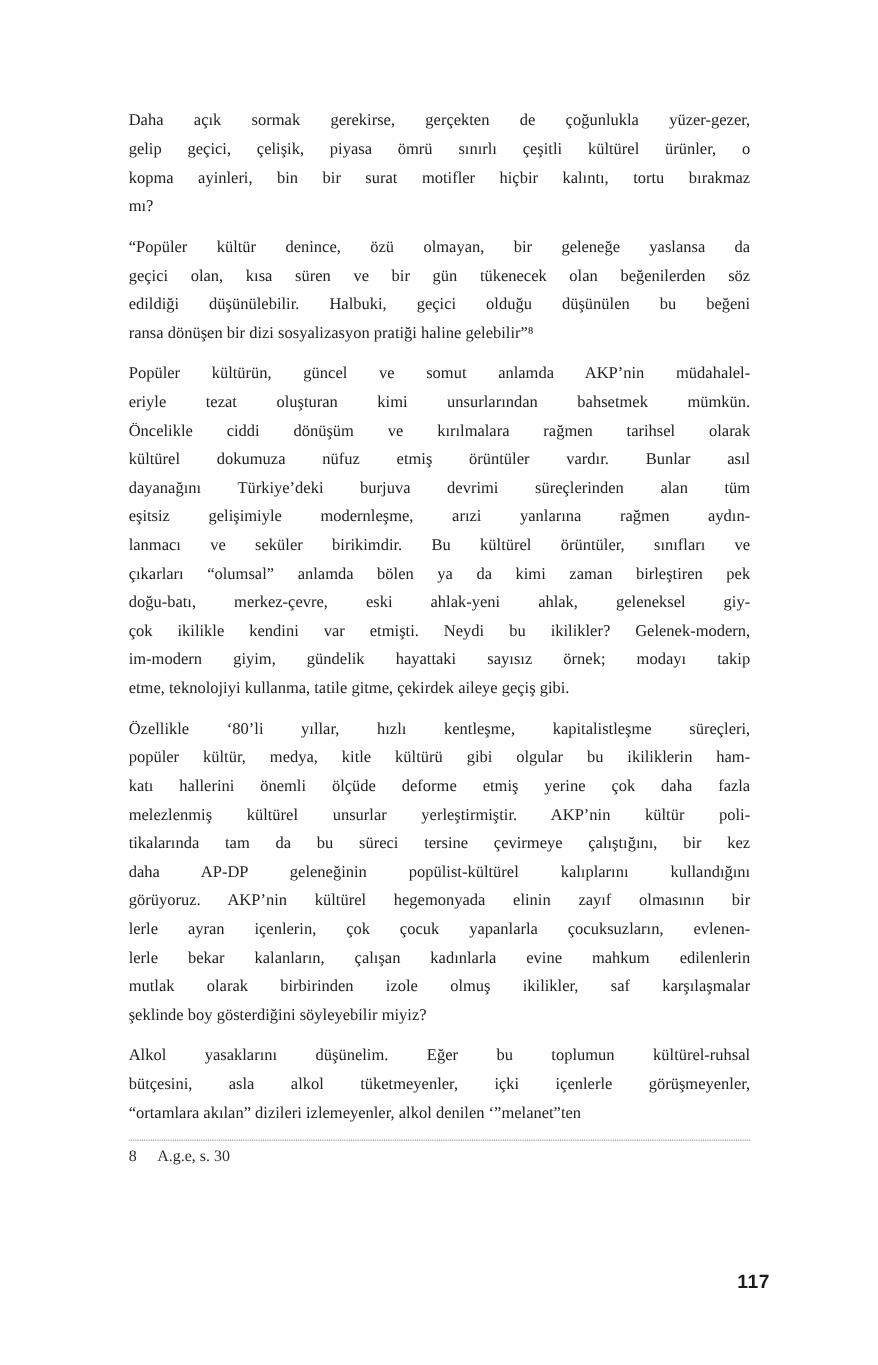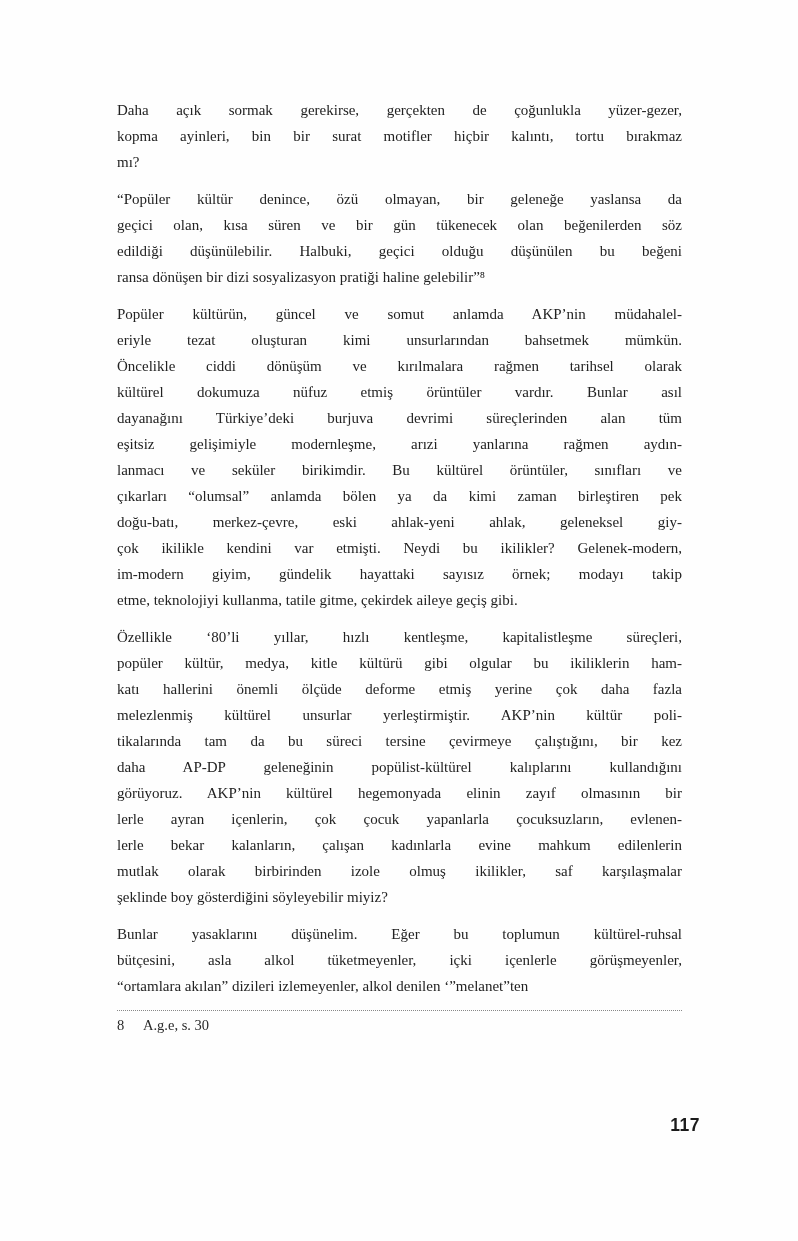--- a/index.html
+++ b/index.html
@@ -53,37 +53,38 @@
   }
   .fn-marker {
     width: 26px;
     flex: 0 0 26px;
   }
   .fn-text {
     flex: 1;
   }
   .page-number {
     position: absolute;
-    top: 1115px;
+    top: 1155px;
     right: 98px;
     font-family: "Liberation Sans", "DejaVu Sans", sans-serif;
     font-weight: 700;
     font-size: 17.5px;
     letter-spacing: 0.5px;
     color: #1b1b1b;
   }
 </style>
 </head>
 <body>
 
 <div class="page">
 
   <main class="text-block" id="paragraphs">
       <div class="para">
         <div class="line">Daha açık sormak gerekirse, gerçekten de çoğunlukla yüzer-gezer,</div>
+        <div class="line">gelip geçici, çelişik, piyasa ömrü sınırlı çeşitli kültürel ürünler,  o</div>
         <div class="line">kopma ayinleri, bin bir surat motifler hiçbir kalıntı, tortu bırakmaz</div>
         <div class="line last">mı?</div>
       </div>
       <div class="para">
         <div class="line">“Popüler kültür denince, özü olmayan, bir geleneğe yaslansa da</div>
         <div class="line">geçici olan, kısa süren ve bir gün tükenecek olan beğenilerden söz</div>
         <div class="line">edildiği düşünülebilir. Halbuki,  geçici olduğu düşünülen bu beğeni</div>
         <div class="line last">ransa dönüşen bir dizi sosyalizasyon pratiği haline gelebilir”⁸</div>
       </div>
       <div class="para">
@@ -107,21 +108,21 @@
         <div class="line">melezlenmiş kültürel unsurlar yerleştirmiştir. AKP’nin kültür poli-</div>
         <div class="line">tikalarında tam da bu süreci tersine çevirmeye çalıştığını, bir kez</div>
         <div class="line">daha AP-DP geleneğinin popülist-kültürel kalıplarını kullandığını</div>
         <div class="line">görüyoruz. AKP’nin kültürel hegemonyada elinin zayıf olmasının bir</div>
         <div class="line">lerle ayran içenlerin, çok çocuk yapanlarla çocuksuzların, evlenen-</div>
         <div class="line">lerle bekar kalanların, çalışan kadınlarla evine mahkum edilenlerin</div>
         <div class="line">mutlak olarak birbirinden izole olmuş ikilikler, saf karşılaşmalar</div>
         <div class="line last">şeklinde boy gösterdiğini söyleyebilir miyiz?</div>
       </div>
       <div class="para">
-        <div class="line">Bunlar yasaklarını düşünelim. Eğer bu toplumun kültürel-ruhsal</div>
+        <div class="line">Alkol yasaklarını düşünelim. Eğer bu toplumun kültürel-ruhsal</div>
         <div class="line">bütçesini,  asla alkol tüketmeyenler, içki içenlerle görüşmeyenler,</div>
         <div class="line last">“ortamlara akılan” dizileri izlemeyenler, alkol denilen ‘”melanet”ten</div>
       </div>
     </main>
 
   <div class="footnote-sep"></div>
 
   <div class="footnote">
     <span class="fn-marker">8</span>
     <span class="fn-text">A.g.e, s. 30</span>

